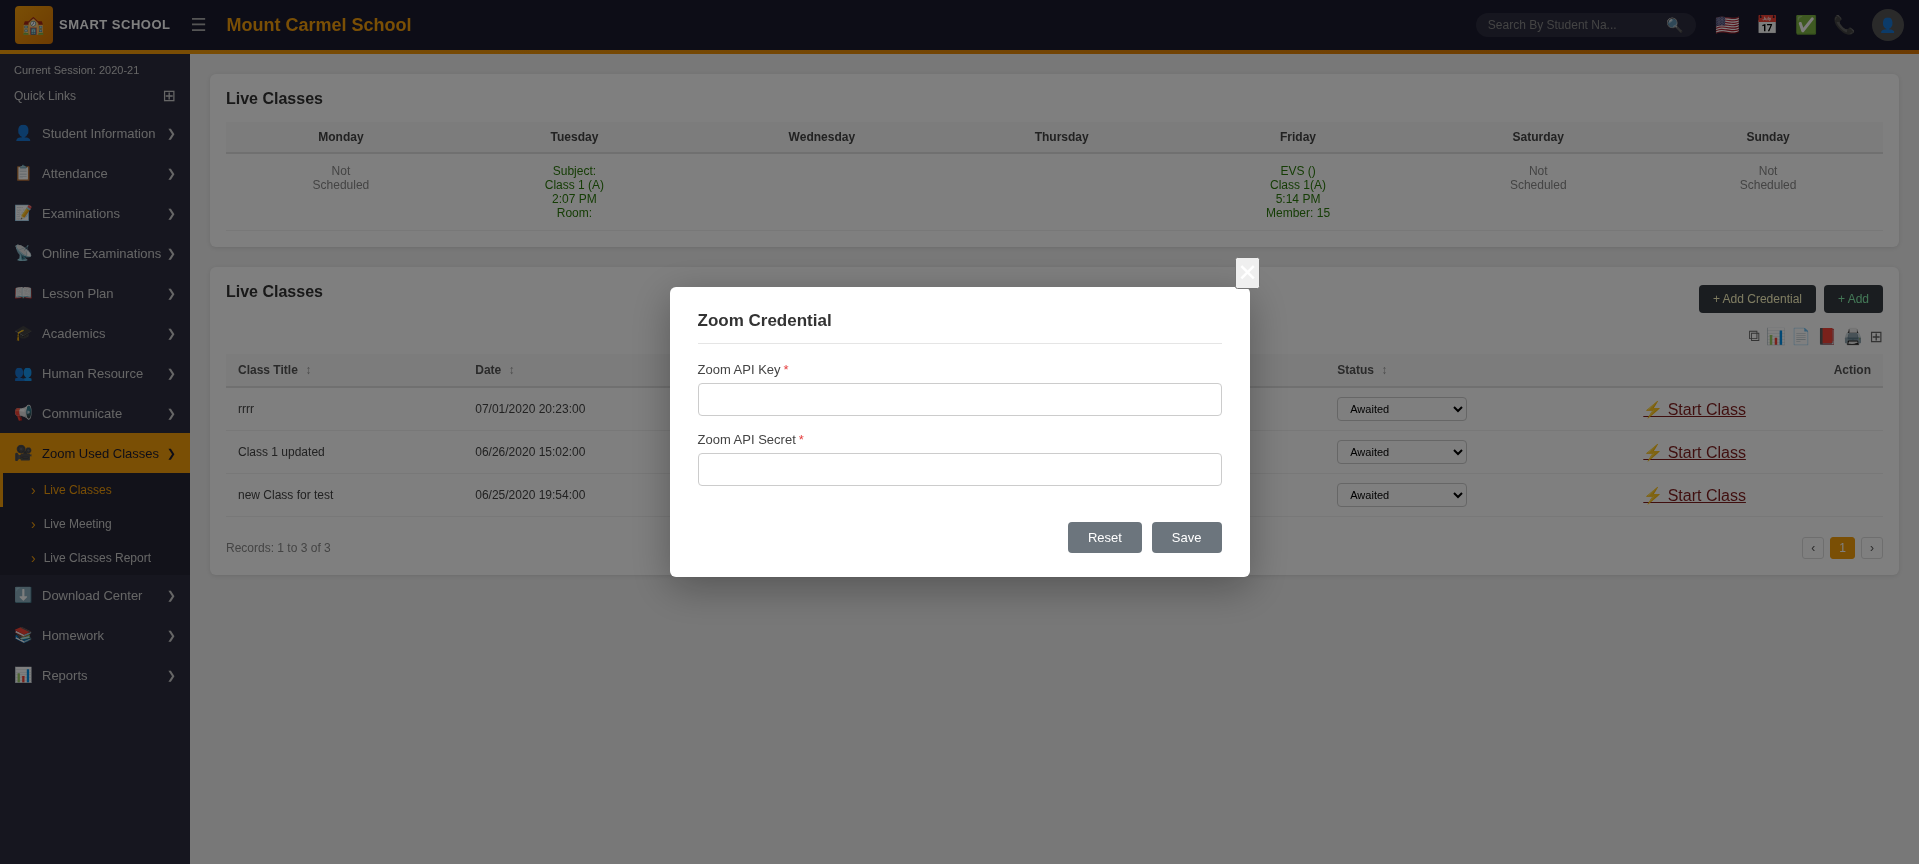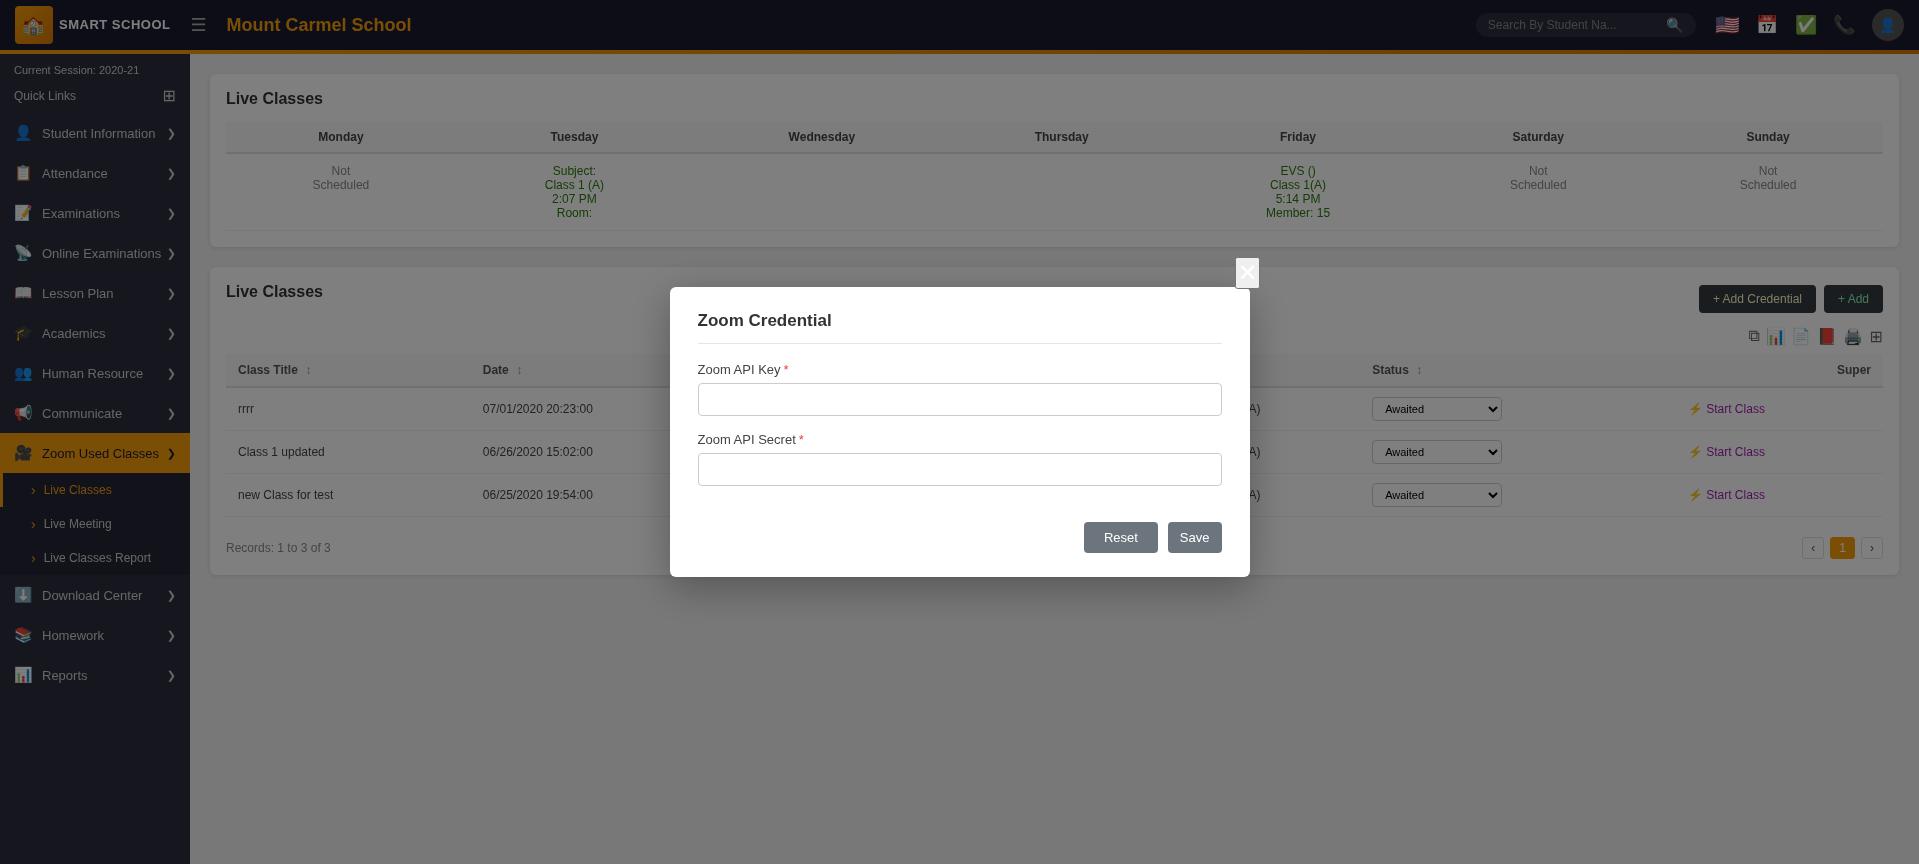--- a/index.html
+++ b/index.html
@@ -208,21 +208,21 @@
       border: none;
       padding: 8px 20px;
       border-radius: 4px;
       font-size: 13px;
       cursor: pointer;
     }
     .btn-save {
       background: #6c757d;
       color: white;
       border: none;
-      padding: 8px 12px;
+      padding: 8px 20px;
       border-radius: 4px;
       font-size: 13px;
       cursor: pointer;
     }
 
     
     .section-card {
       background: white;
       border-radius: 6px;
       padding: 16px;
@@ -321,26 +321,27 @@
       border-radius: 4px;
       padding: 4px 8px;
       font-size: 11px;
       width: 130px;
       background: white;
       cursor: pointer;
     }
     .btn-start-class {
       background: transparent;
       border: none;
-      color: #a21caf;
-      font-size: 12px;
+      color: #7f1d1d;
+      font-size: 16px;
       cursor: pointer;
       display: flex;
       align-items: center;
       gap: 4px;
+      text-decoration: underline;
     }
     .records-info { font-size: 12px; color: #888; margin-top: 10px; }
     .pagination {
       display: flex;
       align-items: center;
       justify-content: flex-end;
       gap: 6px;
       margin-top: 10px;
     }
     .page-btn {
@@ -573,21 +574,21 @@
 
       <table class="data-table">
         <thead>
           <tr>
             <th>Class Title <span class="sort-arrow">↕</span></th>
             <th>Date <span class="sort-arrow">↕</span></th>
             <th>Api Used Add <span class="sort-arrow">↕</span></th>
             <th>Created By <span class="sort-arrow">↕</span></th>
             <th>Class <span class="sort-arrow">↕</span></th>
             <th>Status <span class="sort-arrow">↕</span></th>
-            <th style="text-align:right;">Super</th>
+            <th style="text-align:right;">Action</th>
           </tr>
         </thead>
         <tbody>
           <tr>
             <td>rrrr</td>
             <td>07/01/2020 20:23:00</td>
             <td>global</td>
             <td>Super Admin</td>
             <td>Class 1 (A)</td>
             <td>

